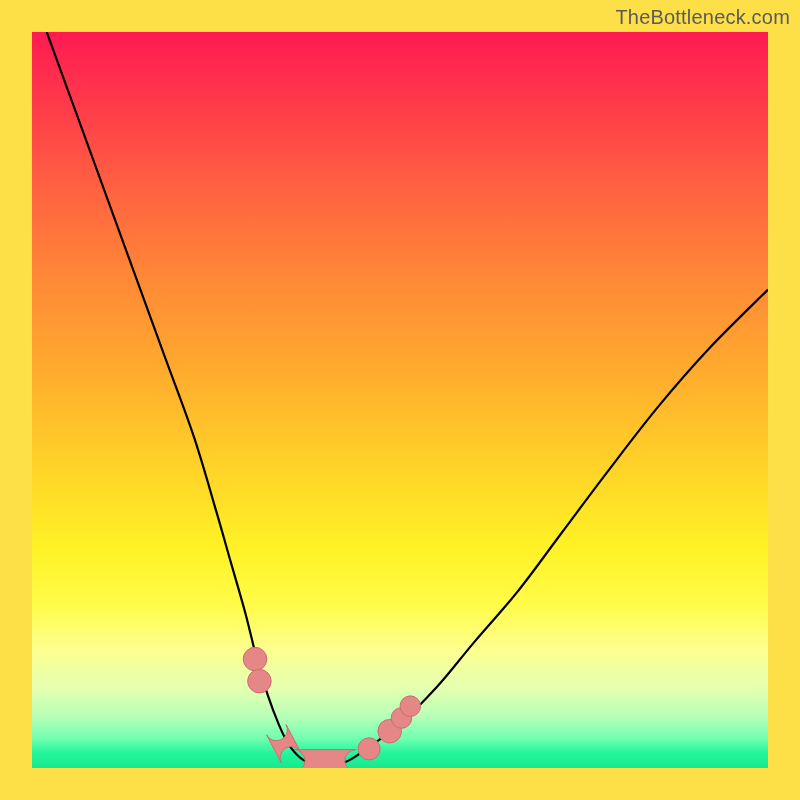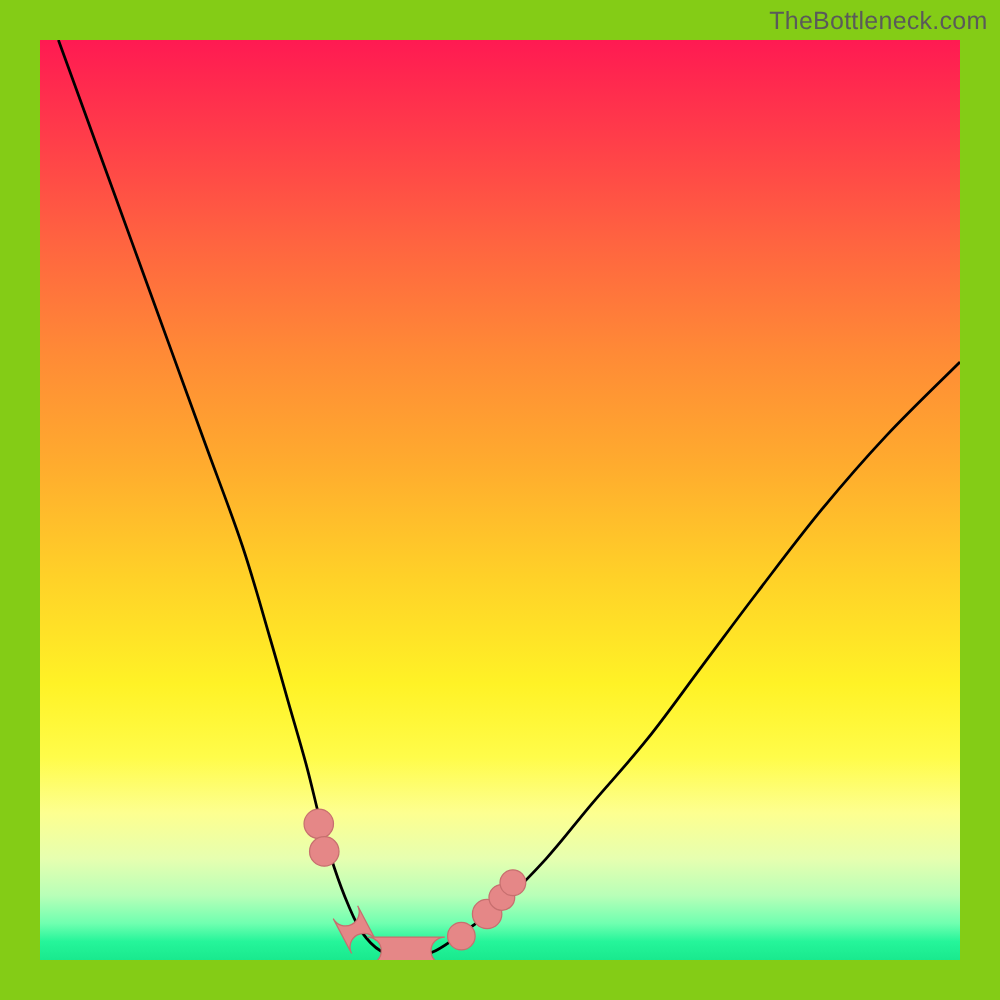--- a/index.html
+++ b/index.html
@@ -7,21 +7,21 @@
     padding: 0;
     width: 800px;
     height: 800px;
     overflow: hidden;
     background: #000;
     font-family: Arial, Helvetica, sans-serif;
   }
   .frame {
     position: absolute;
     inset: 0;
-    background: #84cc16;
+    background: #fde047;
   }
   .plot {
     position: absolute;
     left: 32px;
     top: 32px;
     width: 736px;
     height: 736px;
     overflow: hidden;
   }
   .gradient {

